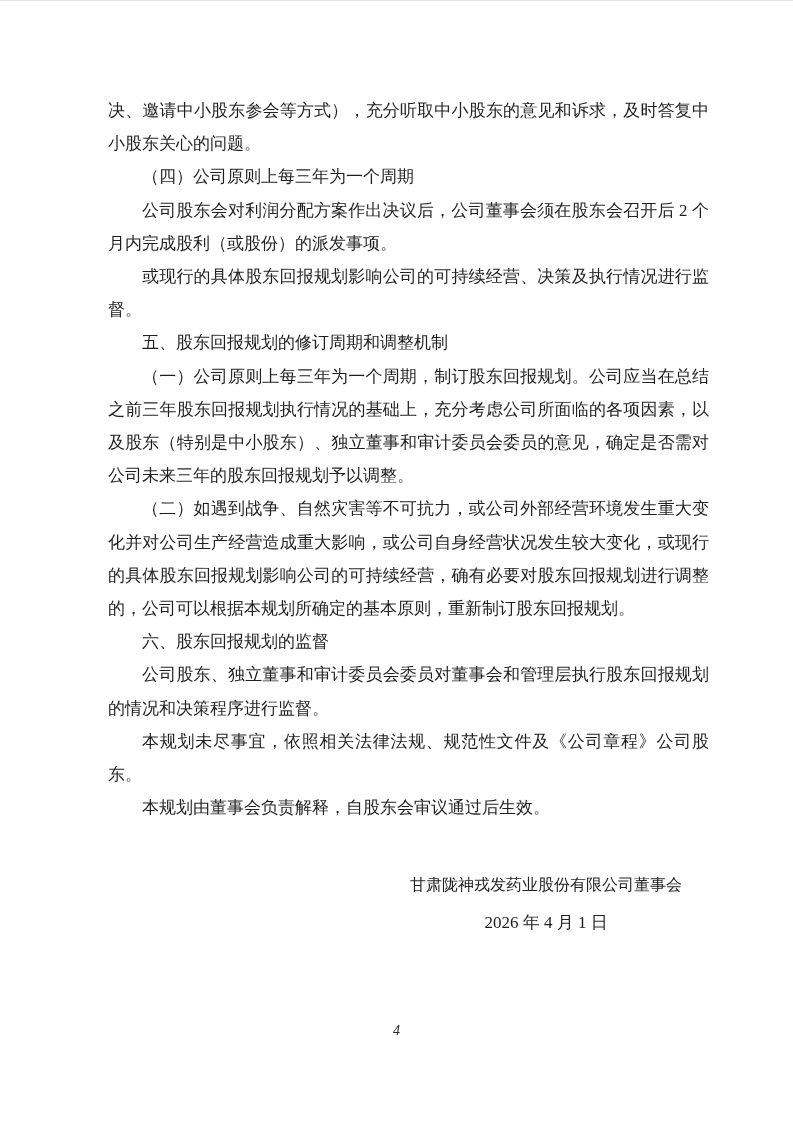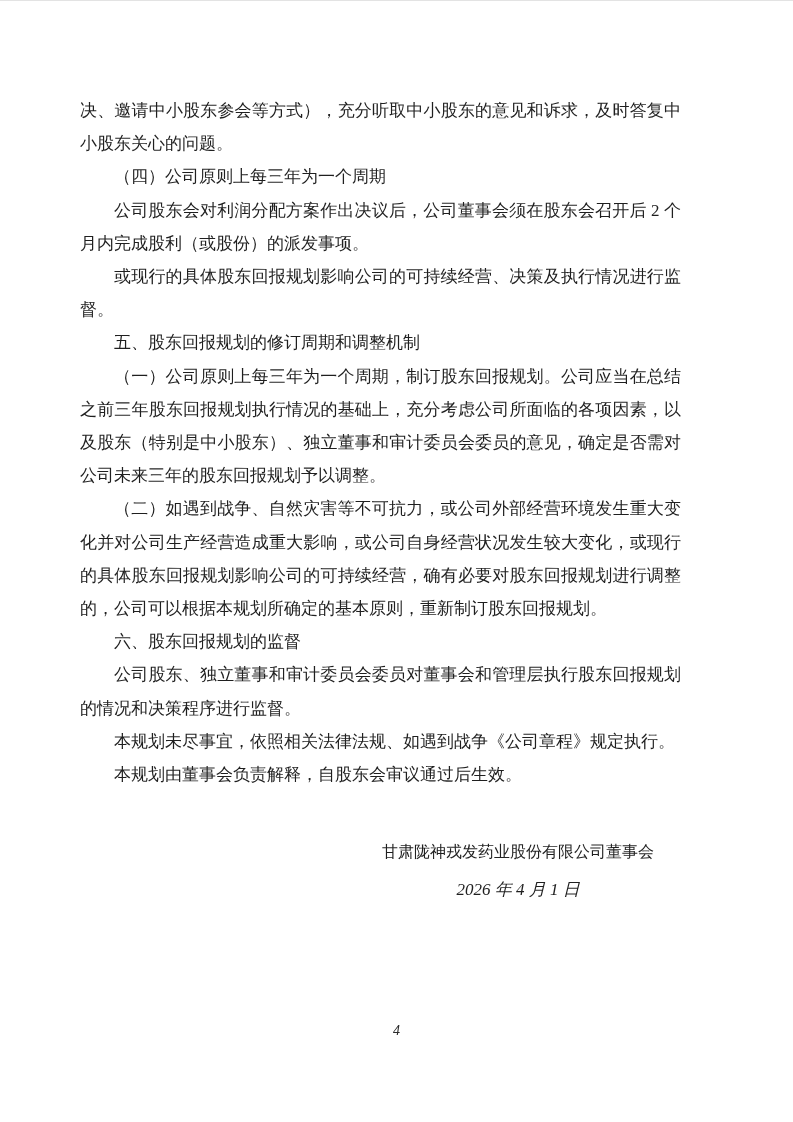--- a/index.html
+++ b/index.html
@@ -14,21 +14,21 @@
     background: #ffffff;
     overflow: hidden;
     font-family: "Liberation Serif", "DejaVu Serif", serif;
     color: #1f1f1f;
     border-top: 1px solid #e3e3e3;
     box-sizing: border-box;
   }
   .content {
     position: absolute;
     top: 93px;
-    left: 80px;
+    left: 108px;
     width: 601px;
   }
   .para {
     margin: 0;
     font-size: 17px;
     line-height: 33.2px;
     text-align: justify;
     text-indent: 2em;
     word-break: break-all;
   }
@@ -52,21 +52,20 @@
     text-align: center;
   }
   .sig-company {
     font-size: 16px;
     line-height: 38px;
     white-space: nowrap;
   }
   .sig-date {
     font-size: 17px;
     line-height: 38px;
-    font-style: italic;
   }
   .footer {
     position: absolute;
     top: 1020px;
     left: 0;
     width: 100%;
     text-align: center;
   }
   .page-num {
     font-size: 14px;
@@ -82,21 +81,21 @@
     <div>
         <p class="para continuation">决、邀请中小股东参会等方式），充分听取中小股东的意见和诉求，及时答复中小股东关心的问题。</p>
         <p class="para body">（四）公司原则上每三年为一个周期</p>
         <p class="para body">公司股东会对利润分配方案作出决议后，公司董事会须在股东会召开后 2 个月内完成股利（或股份）的派发事项。</p>
         <p class="para body">或现行的具体股东回报规划影响公司的可持续经营、决策及执行情况进行监督。</p>
         <p class="para heading">五、股东回报规划的修订周期和调整机制</p>
         <p class="para body">（一）公司原则上每三年为一个周期，制订股东回报规划。公司应当在总结之前三年股东回报规划执行情况的基础上，充分考虑公司所面临的各项因素，以及股东（特别是中小股东）、独立董事和审计委员会委员的意见，确定是否需对公司未来三年的股东回报规划予以调整。</p>
         <p class="para body">（二）如遇到战争、自然灾害等不可抗力，或公司外部经营环境发生重大变化并对公司生产经营造成重大影响，或公司自身经营状况发生较大变化，或现行的具体股东回报规划影响公司的可持续经营，确有必要对股东回报规划进行调整的，公司可以根据本规划所确定的基本原则，重新制订股东回报规划。</p>
         <p class="para heading">六、股东回报规划的监督</p>
         <p class="para body">公司股东、独立董事和审计委员会委员对董事会和管理层执行股东回报规划的情况和决策程序进行监督。</p>
-        <p class="para body">本规划未尽事宜，依照相关法律法规、如遇到战争《公司章程》规定执行。</p>
+        <p class="para body">本规划未尽事宜，依照相关法律法规、规范性文件及《公司章程》公司股东。</p>
         <p class="para body">本规划由董事会负责解释，自股东会审议通过后生效。</p>
       </div>
     <div class="signature">
       <div class="sig-inner">
         <div class="sig-company">甘肃陇神戎发药业股份有限公司董事会</div>
         <div class="sig-date">2026 年 4 月 1 日</div>
       </div>
     </div>
   </div>
   <div class="footer">

